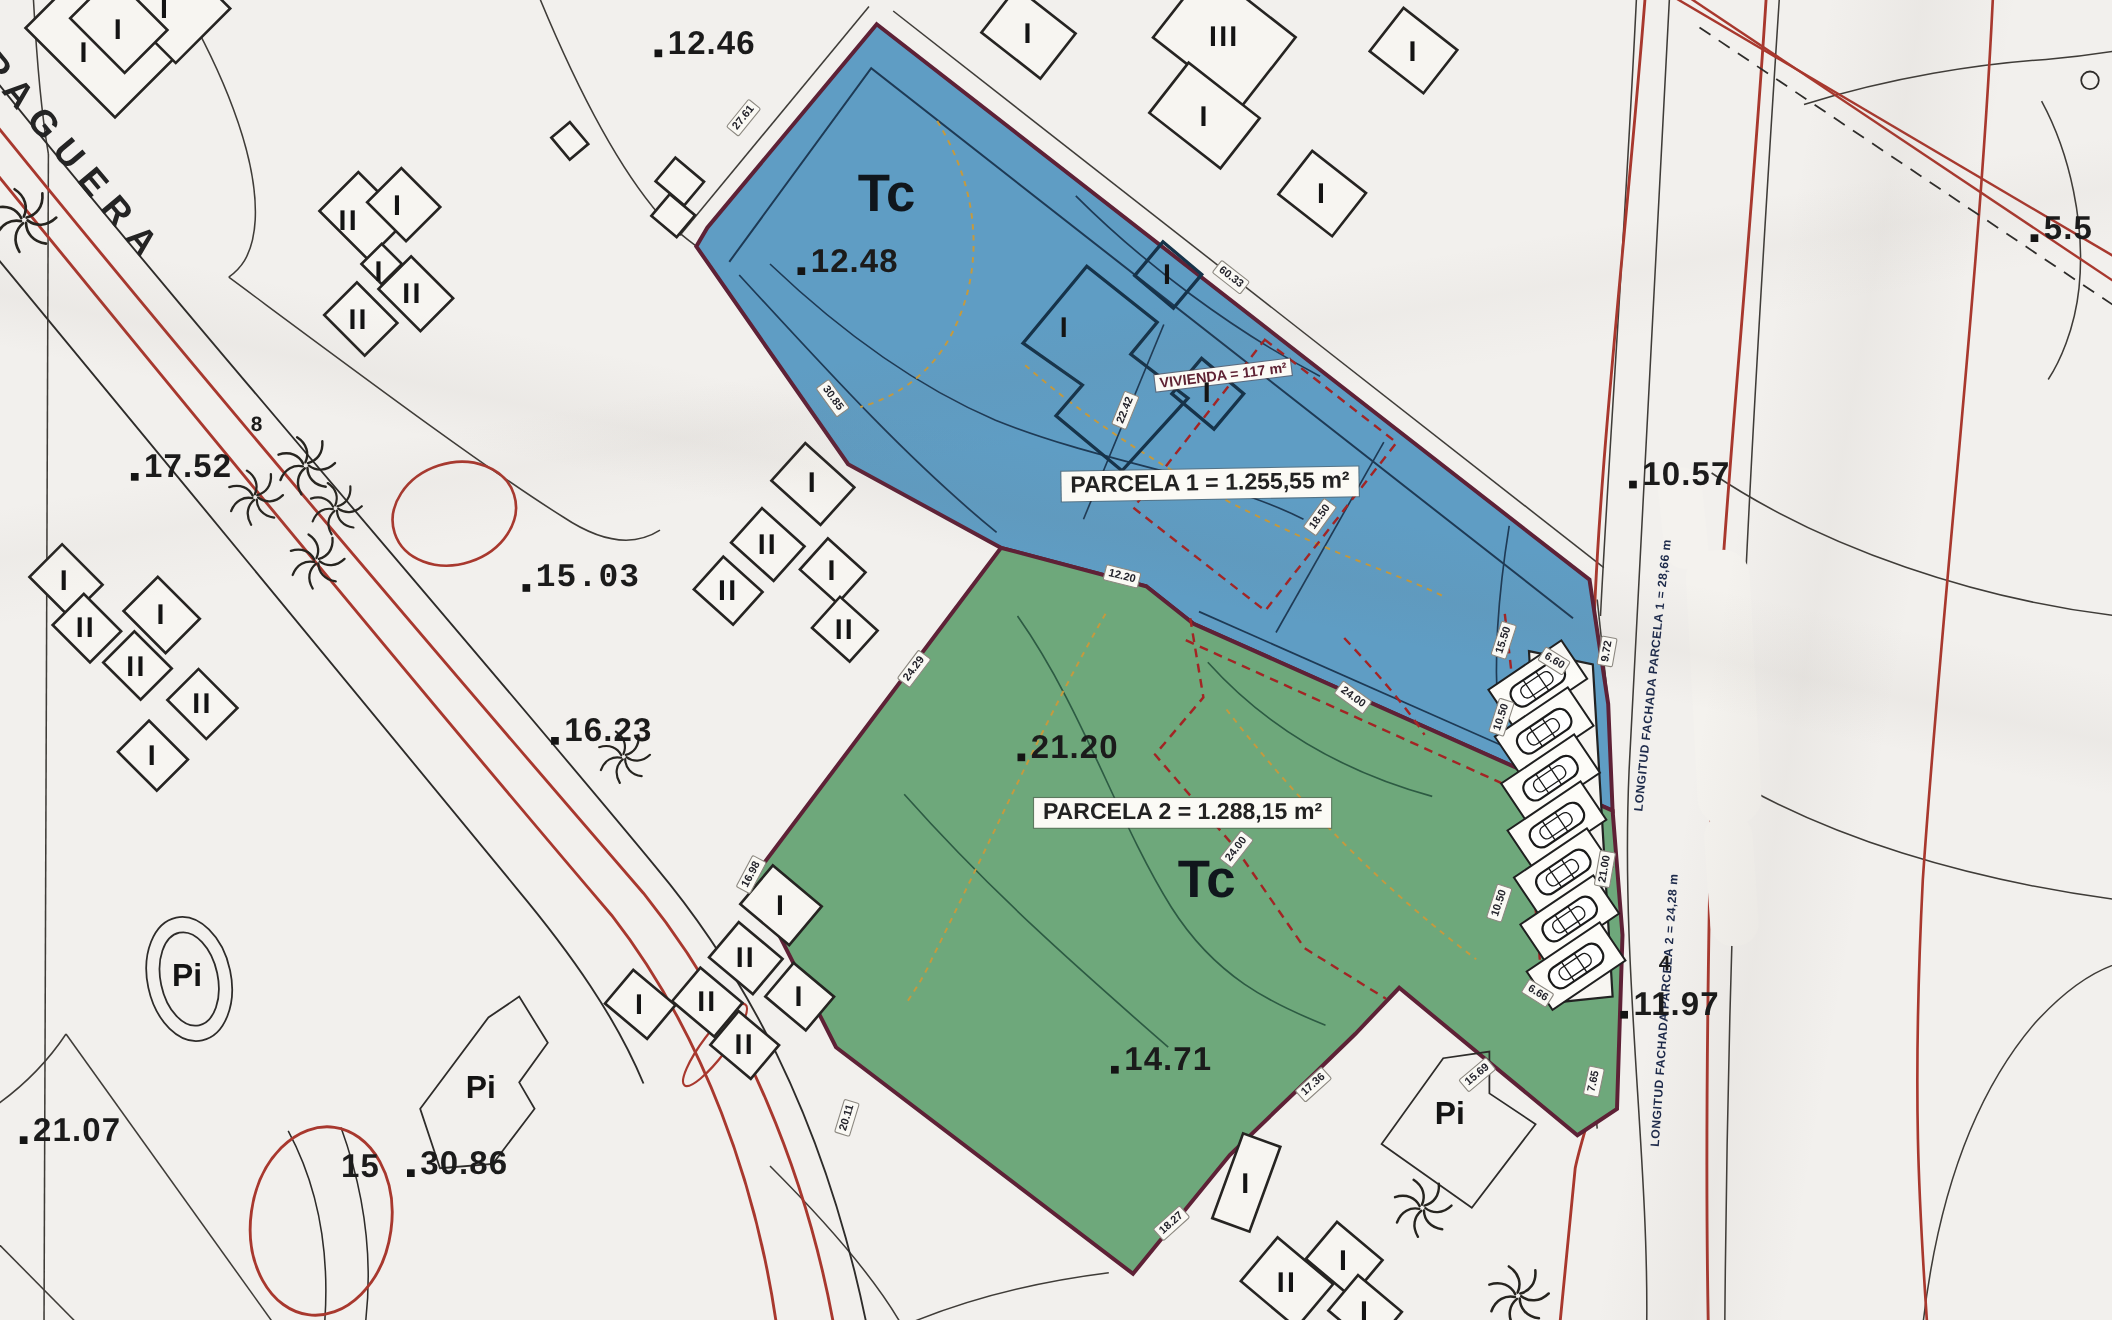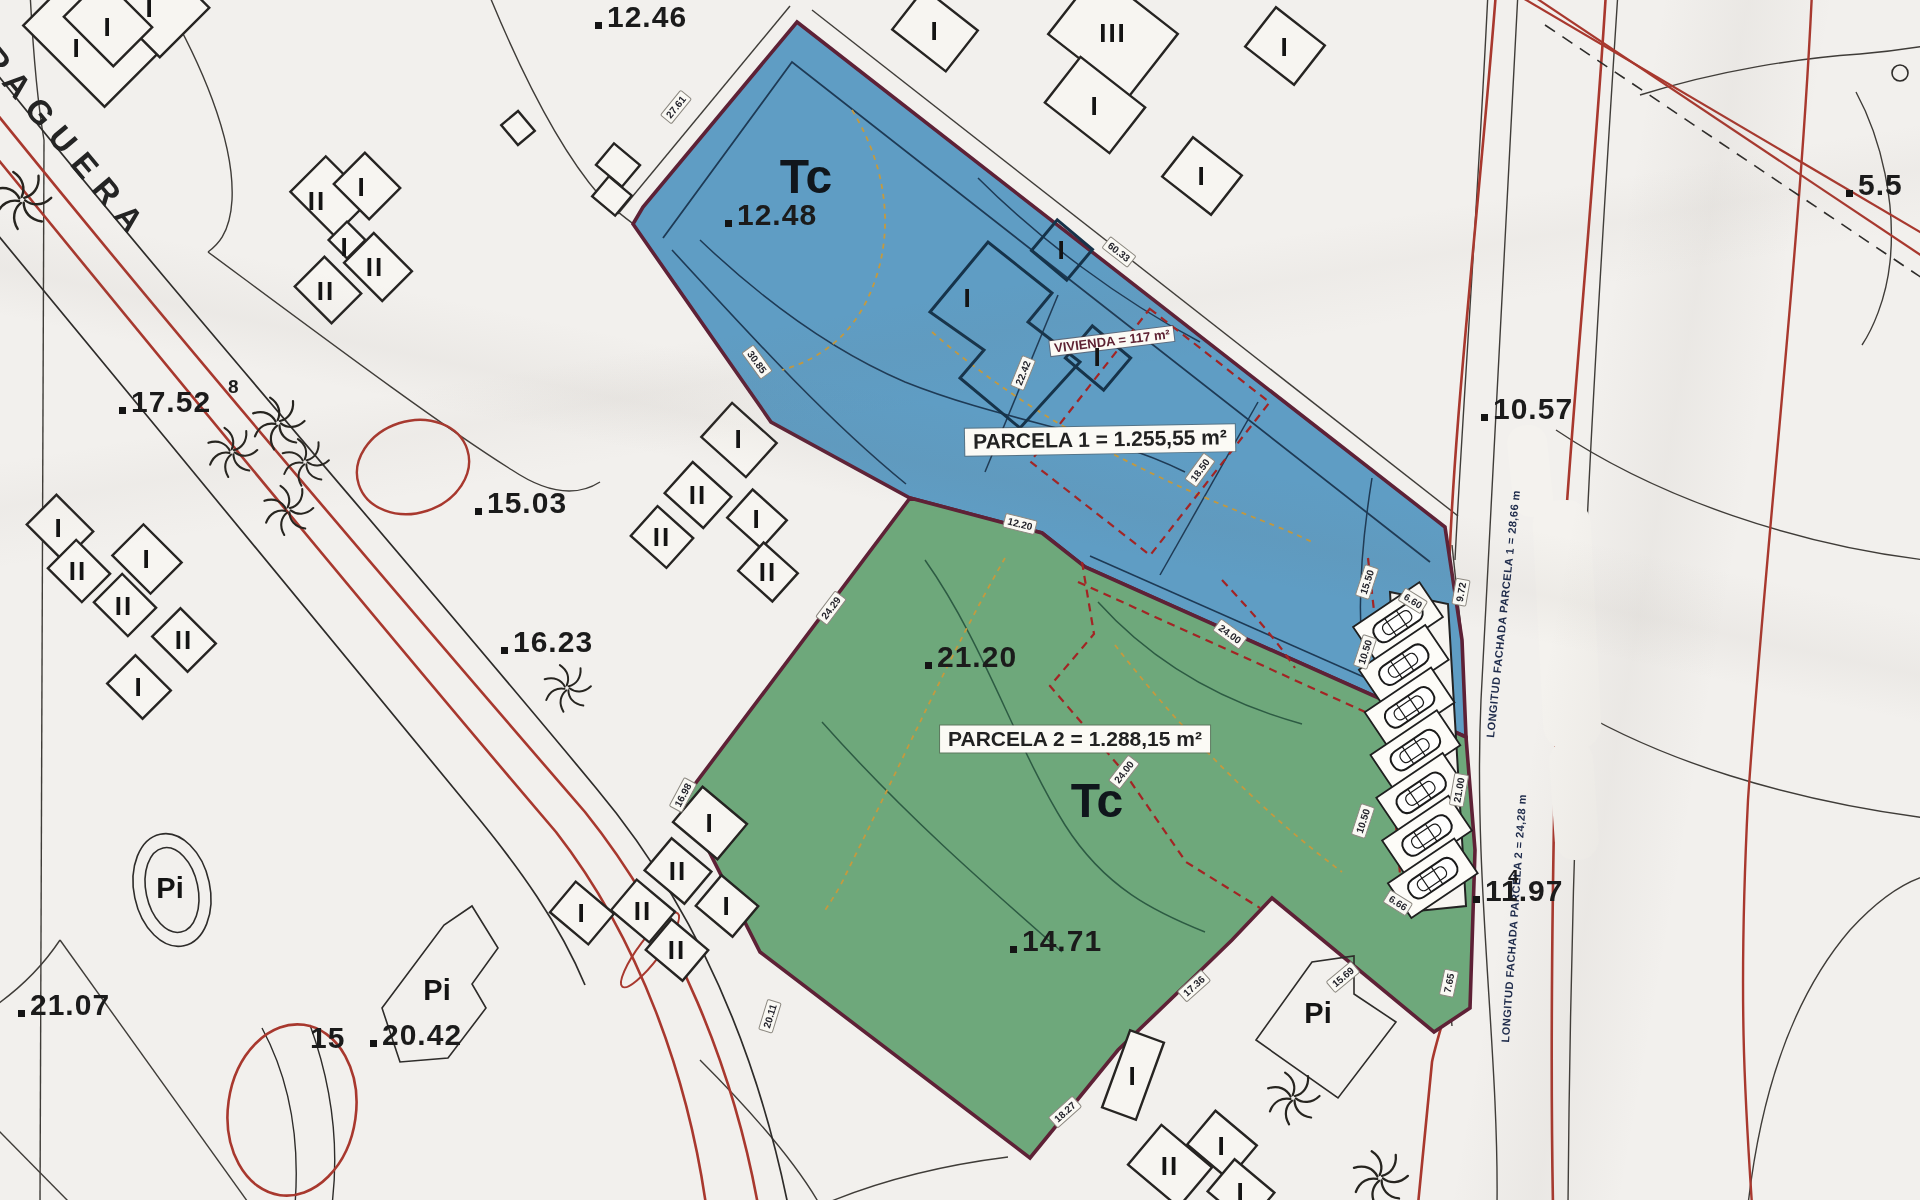--- a/index.html
+++ b/index.html
@@ -5,21 +5,21 @@
   html,body{margin:0;padding:0;background:#d8d5d0;}
   #stage{position:relative;width:1920px;height:1200px;overflow:hidden;
          background:#f2f0ed;font-family:"Liberation Sans",sans-serif;}
   #mapsvg{position:absolute;left:0;top:0;}
   #creases{position:absolute;left:0;top:0;width:1920px;height:1200px;pointer-events:none;
     background:
       linear-gradient(100deg,transparent 78%,rgba(110,100,90,.06) 82%,transparent 86%),
       linear-gradient(12deg,transparent 55%,rgba(110,100,90,.05) 58%,transparent 62%),
       linear-gradient(170deg,transparent 30%,rgba(120,110,100,.04) 33%,transparent 37%);}
   #labels{position:absolute;left:0;top:0;width:1920px;height:1200px;}
-  .spot{position:absolute;font-weight:700;font-size:30px;letter-spacing:1px;color:#1b1b1b;white-space:nowrap;}
+  .spot{position:absolute;font-weight:700;font-size:30px;letter-spacing:1px;color:#1b1b1b;white-space:nowrap;margin-top:23px;}
   .spot.dot::before{content:"";position:absolute;left:-12px;bottom:5px;width:7px;height:7px;background:#141414;}
   .sup{position:absolute;font-weight:700;font-size:19px;color:#1b1b1b;}
   .pill{position:absolute;background:#faf9f4;border:1px solid #8c8880;border-radius:2px;
         font-weight:700;font-size:10px;line-height:13px;padding:0 3px;color:#23232b;white-space:nowrap;}
   .floor{position:absolute;font-weight:700;font-size:26px;letter-spacing:2px;color:#141414;
          transform:translate(-50%,-50%);white-space:nowrap;}
   .areabox{position:absolute;transform:translate(-50%,-50%);background:#fbfaf5;padding:1px 8px 2px;
            font-weight:700;font-size:21px;color:#222;box-shadow:0 0 0 1px rgba(70,65,60,.45);white-space:nowrap;}
   .viv{position:absolute;transform:translate(-50%,-50%) rotate(-7deg);background:#fbfaf5;padding:0 4px;
        font-weight:700;font-size:13px;color:#5e2233;box-shadow:0 0 0 1px rgba(90,60,60,.5);white-space:nowrap;}
@@ -313,30 +313,30 @@
   <div class="frontage" style="left:1484px;top:737px;transform:rotate(-84deg);">LONGITUD FACHADA PARCELA 1 = 28,66 m</div>
   <div class="frontage" style="left:1499px;top:1042px;transform:rotate(-86deg);">LONGITUD FACHADA PARCELA 2 = 24,28 m</div>
 
   <div class="pi" style="left:170px;top:888px;">Pi</div>
   <div class="pi" style="left:437px;top:990px;">Pi</div>
   <div class="pi" style="left:1318px;top:1013px;">Pi</div>
 <div class="spot dot" style="left:607px;top:0px;">12.46</div>
       <div class="spot dot" style="left:737px;top:198px;">12.48</div>
       <div class="spot dot" style="left:131px;top:385px;">17.52</div>
       <div class="sup" style="left:228px;top:376px;">8</div>
-      <div class="spot dot" style="left:487px;top:486px;">15.03</div>
+      <div class="spot dot" style="left:487px;top:486px;font-family:Liberation Mono, monospace;">15.03</div>
       <div class="spot dot" style="left:513px;top:625px;">16.23</div>
       <div class="spot dot" style="left:30px;top:988px;text-align:right;">21.07</div>
       <div class="spot dot" style="left:1493px;top:392px;">10.57</div>
       <div class="spot dot" style="left:1858px;top:168px;">5.5</div>
       <div class="spot dot" style="left:937px;top:640px;">21.20</div>
       <div class="spot dot" style="left:1022px;top:924px;">14.71</div>
       <div class="spot dot" style="left:1485px;top:874px;">11.97</div>
       <div class="sup" style="left:1508px;top:866px;">4</div>
-      <div class="spot dot" style="left:382px;top:1018px;">20.42</div>
+      <div class="spot dot" style="left:382px;top:1018px;">30.86</div>
       <div class="spot" style="left:310px;top:1021px;">15</div>
       <div class="pill" style="left:676px;top:107px;transform:translate(-50%,-50%) rotate(-51deg);">27.61</div>
       <div class="pill" style="left:1119px;top:252px;transform:translate(-50%,-50%) rotate(38deg);">60.33</div>
       <div class="pill" style="left:757px;top:362px;transform:translate(-50%,-50%) rotate(54deg);">30.85</div>
       <div class="pill" style="left:1023px;top:373px;transform:translate(-50%,-50%) rotate(-68deg);">22.42</div>
       <div class="pill" style="left:1200px;top:470px;transform:translate(-50%,-50%) rotate(-54deg);">18.50</div>
       <div class="pill" style="left:1367px;top:582px;transform:translate(-50%,-50%) rotate(-72deg);">15.50</div>
       <div class="pill" style="left:1230px;top:634px;transform:translate(-50%,-50%) rotate(36deg);">24.00</div>
       <div class="pill" style="left:1124px;top:772px;transform:translate(-50%,-50%) rotate(-52deg);">24.00</div>
       <div class="pill" style="left:1020px;top:524px;transform:translate(-50%,-50%) rotate(14deg);">12.20</div>

